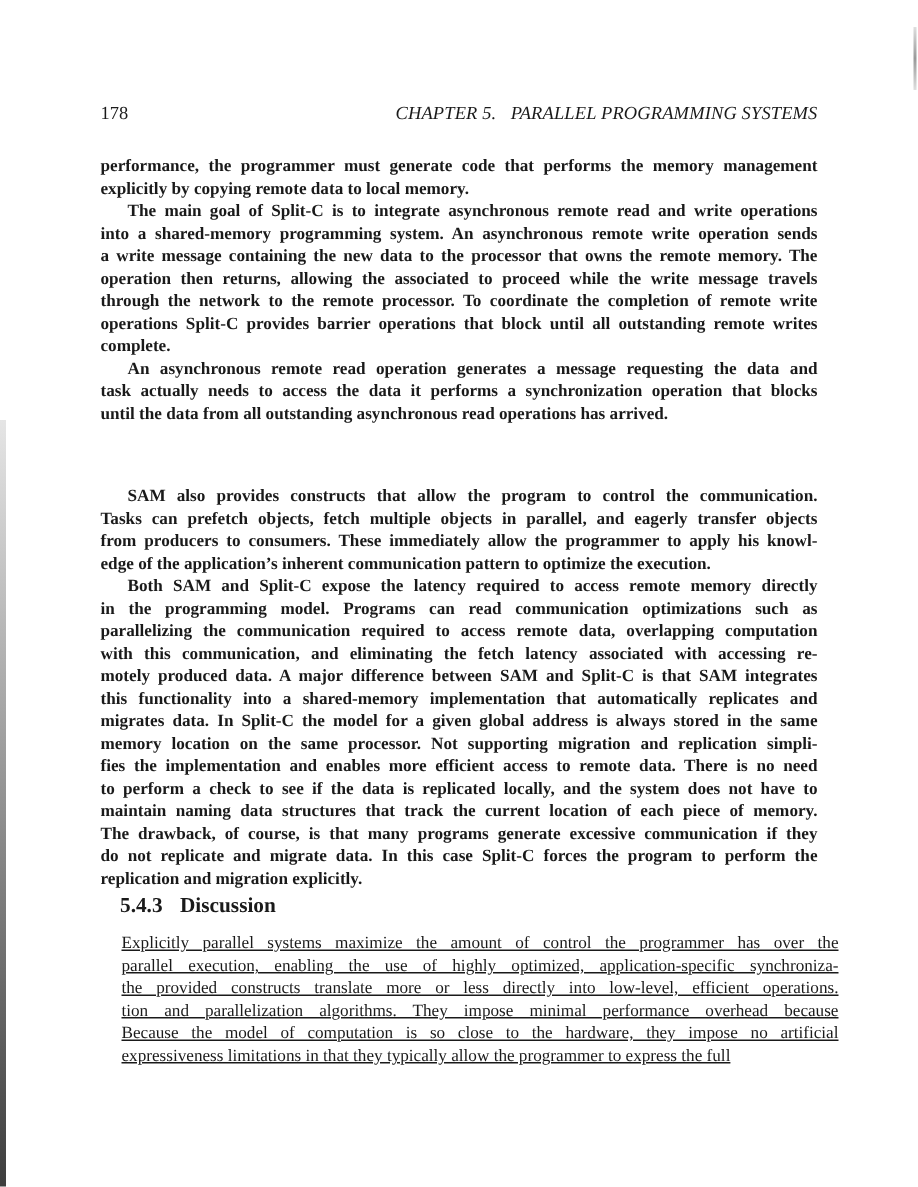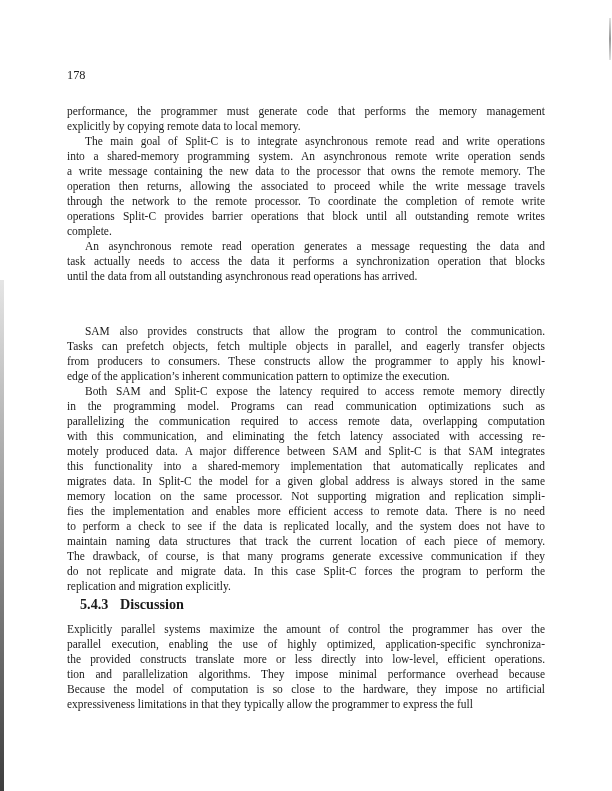--- a/index.html
+++ b/index.html
@@ -18,42 +18,43 @@
     background: linear-gradient(to bottom, rgba(150,150,150,0.3), rgba(110,110,110,0.7), rgba(150,150,150,0.3));
   }
   .running-head {
     position: absolute; top: 67px; left: 67px; width: 478px; height: 16px;
     font-size: 12.3px; line-height: 16px;
   }
   .page-number { position: absolute; left: 0; top: 0; }
   .chapter-title { position: absolute; right: 0; top: 0; font-style: italic; letter-spacing: 0.1px; }
   .body {
     position: absolute; left: 67px; top: 104px; width: 478px;
-    font-size: 11.45px; line-height: 15px; text-align: justify;
+    font-size: 11.45px; line-height: 15px; text-align: justify; font-weight: bold;
   }
   .section-heading {
     position: absolute; left: 67px; top: 595px; width: 478px;
     font-size: 14.2px; font-weight: bold; line-height: 18px; margin-left: 13px;
   }
   .section-number { display: inline-block; width: 40px; }
   .body2 {
-    position: absolute; left: 67px; top: 622px; width: 478px;
-    font-size: 11.45px; line-height: 15px; text-align: justify;
+    position: absolute; left: 81px; top: 622px; width: 478px;
+    font-size: 11.45px; line-height: 15px; text-align: justify; text-decoration: underline;
   }
   .line { display: block; text-align: justify; text-align-last: justify; white-space: nowrap; }
   .line.last { text-align-last: left; }
 </style>
 </head>
 <body>
 
 <div class="scan-left"></div>
 <div class="scan-right"></div>
 
 <div class="running-head">
   <span class="page-number">178</span>
+  <span class="chapter-title" style="white-space:pre;">CHAPTER 5.   PARALLEL PROGRAMMING SYSTEMS</span>
 </div>
 
 <div class="body" id="body1">
     <div>
       <span class="line">performance, the programmer must generate code that performs the memory management</span>
       <span class="line last">explicitly by copying remote data to local memory.</span>
     </div>
     <div>
       <span class="line" style="padding-left: 18px;">The main goal of Split-C is to integrate asynchronous remote read and write operations</span>
       <span class="line">into a shared-memory programming system.  An asynchronous remote write operation sends</span>
@@ -64,21 +65,21 @@
       <span class="line last">complete.</span>
     </div>
     <div>
       <span class="line" style="padding-left: 18px;">An asynchronous remote read operation generates a message requesting the data and</span>
       <span class="line">task actually needs to access the data it performs a synchronization operation that blocks</span>
       <span class="line last">until the data from all outstanding asynchronous read operations has arrived.</span>
     </div>
     <div>
       <span class="line" style="padding-left: 18px; margin-top: 40px;">SAM also provides constructs that allow the program to control the communication.</span>
       <span class="line">Tasks can prefetch objects, fetch multiple objects in parallel, and eagerly transfer objects</span>
-      <span class="line">from producers to consumers.  These constructs allow the programmer to apply his knowl-</span>
+      <span class="line">from producers to consumers.  These immediately allow the programmer to apply his knowl-</span>
       <span class="line last">edge of the application’s inherent communication pattern to optimize the execution.</span>
     </div>
     <div>
       <span class="line" style="padding-left: 18px;">Both SAM and Split-C expose the latency required to access remote memory directly</span>
       <span class="line">in the programming model.  Programs can read communication optimizations such as</span>
       <span class="line">parallelizing the communication required to access remote data, overlapping computation</span>
       <span class="line">with this communication, and eliminating the fetch latency associated with accessing re-</span>
       <span class="line">motely produced data.  A major difference between SAM and Split-C is that SAM integrates</span>
       <span class="line">this functionality into a shared-memory implementation that automatically replicates and</span>
       <span class="line">migrates data.  In Split-C the model for a given global address is always stored in the same</span>

